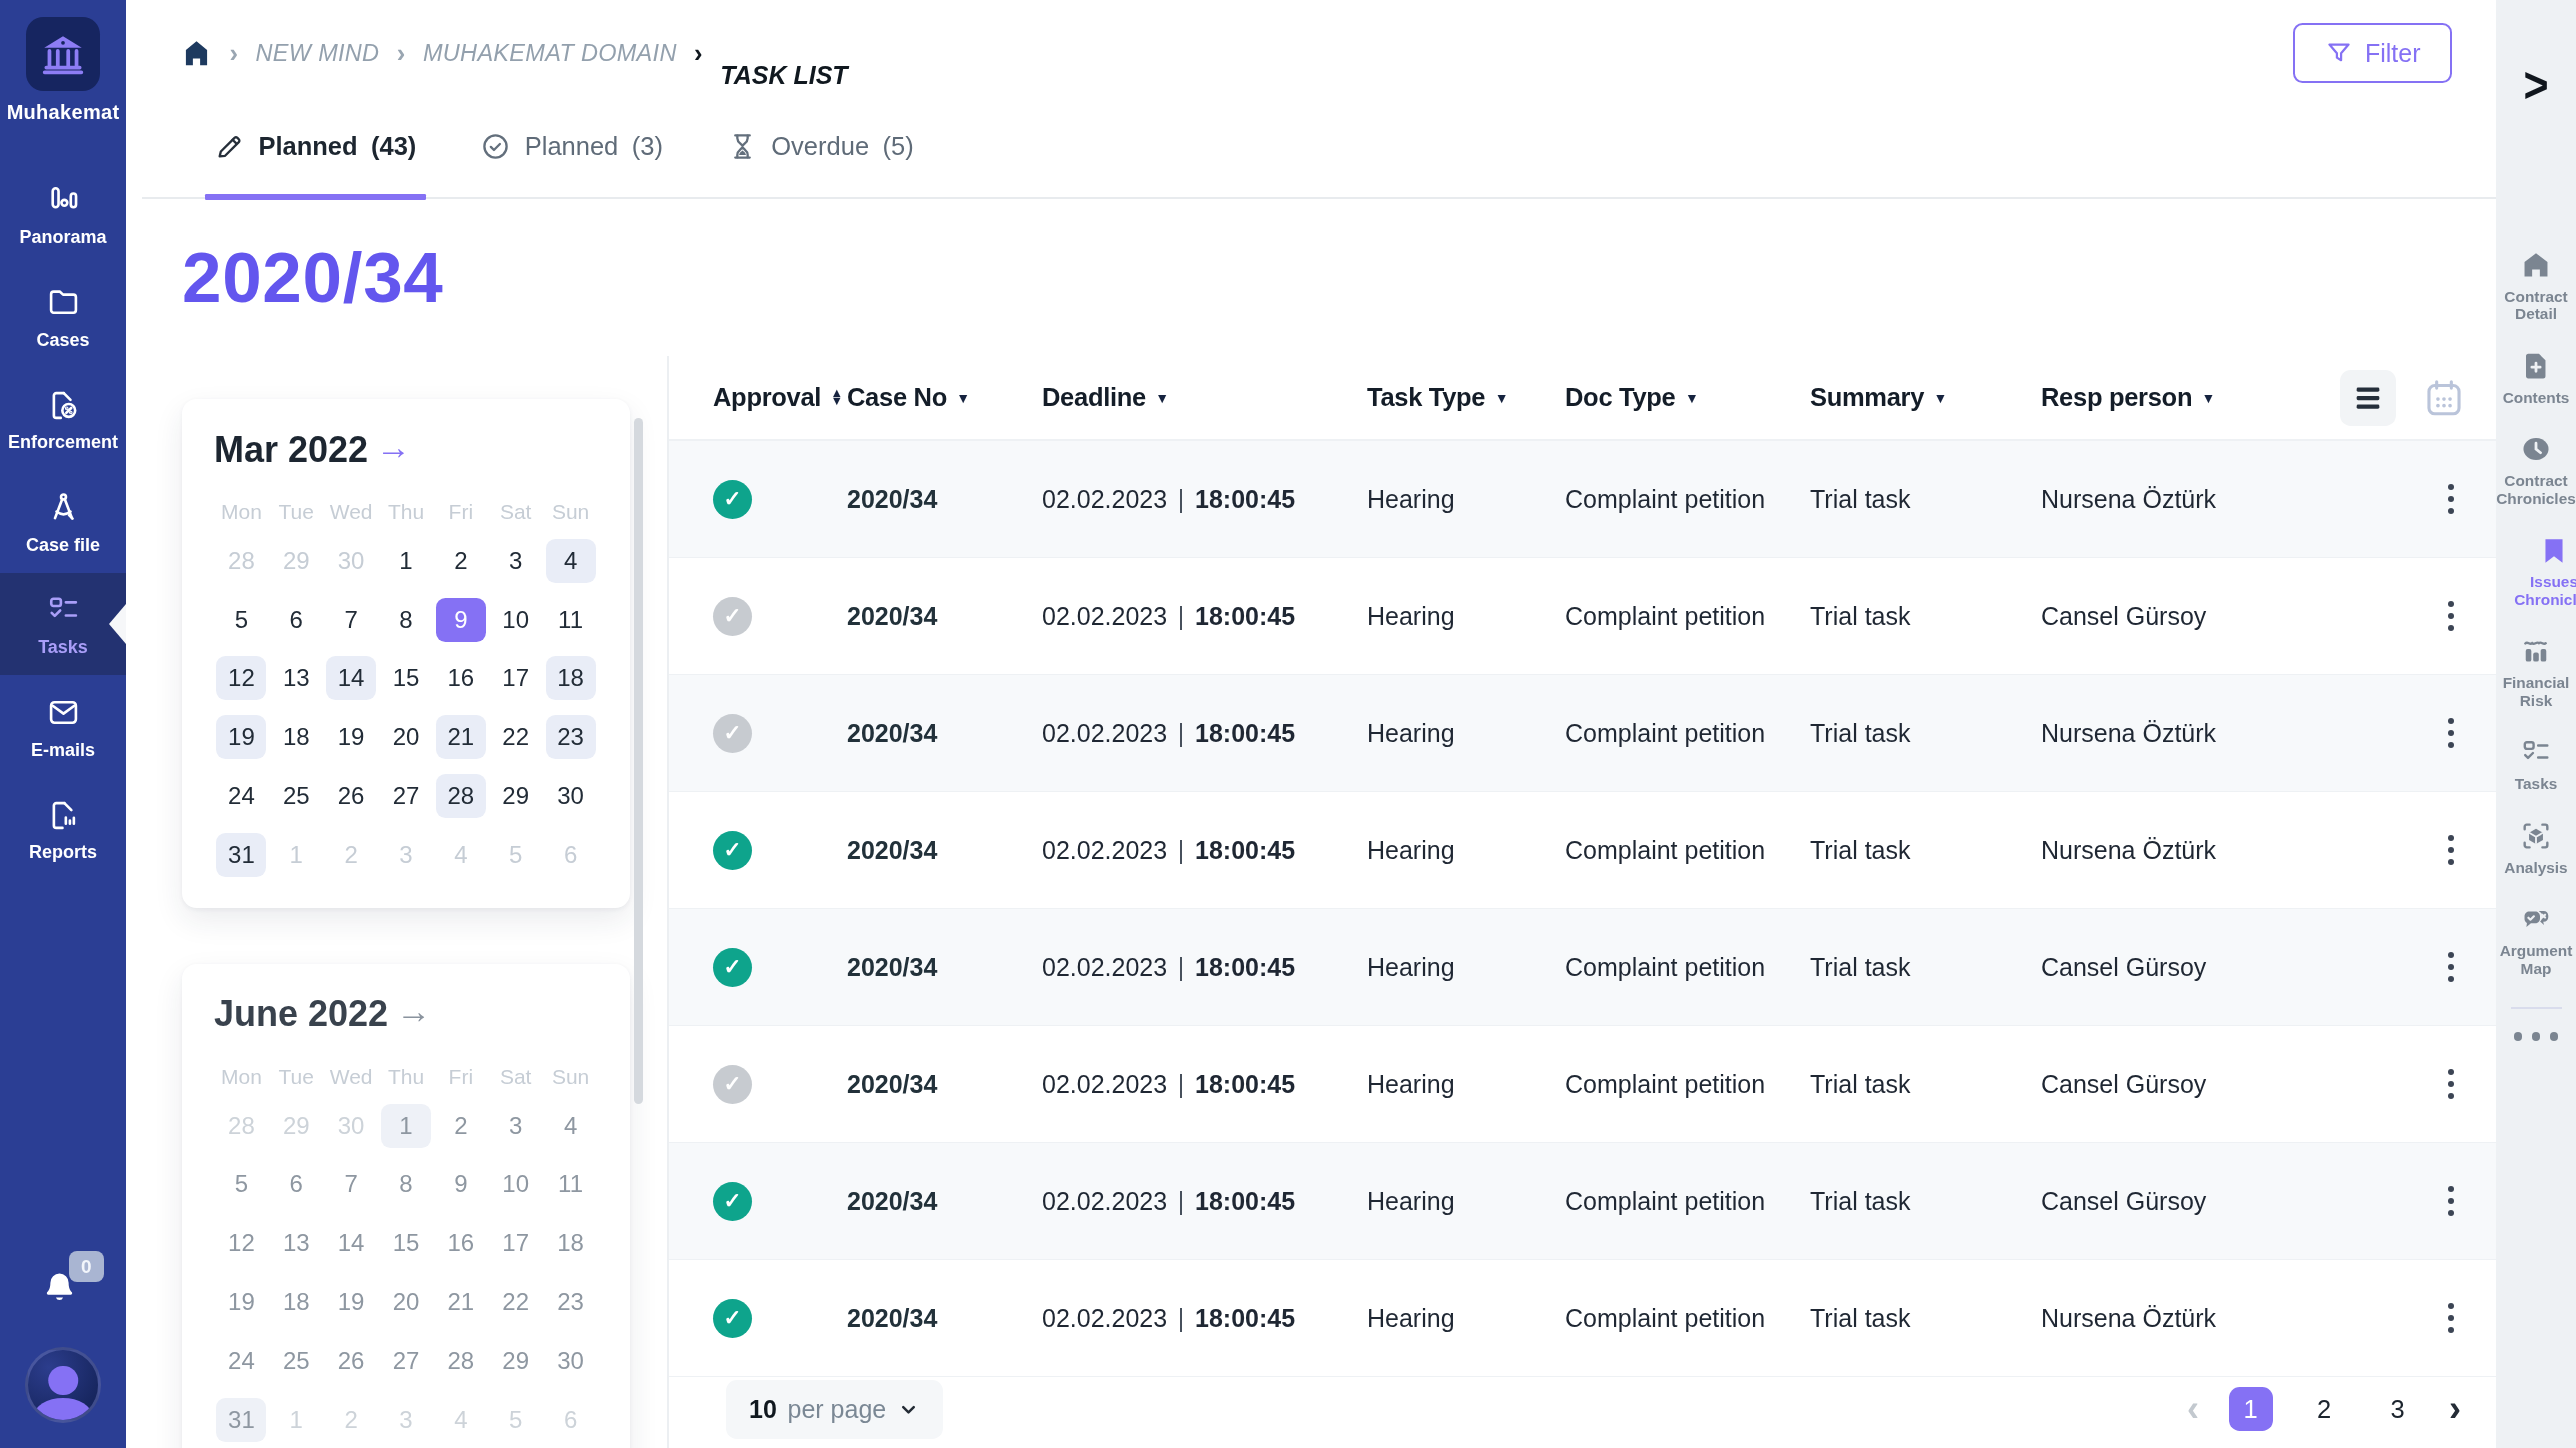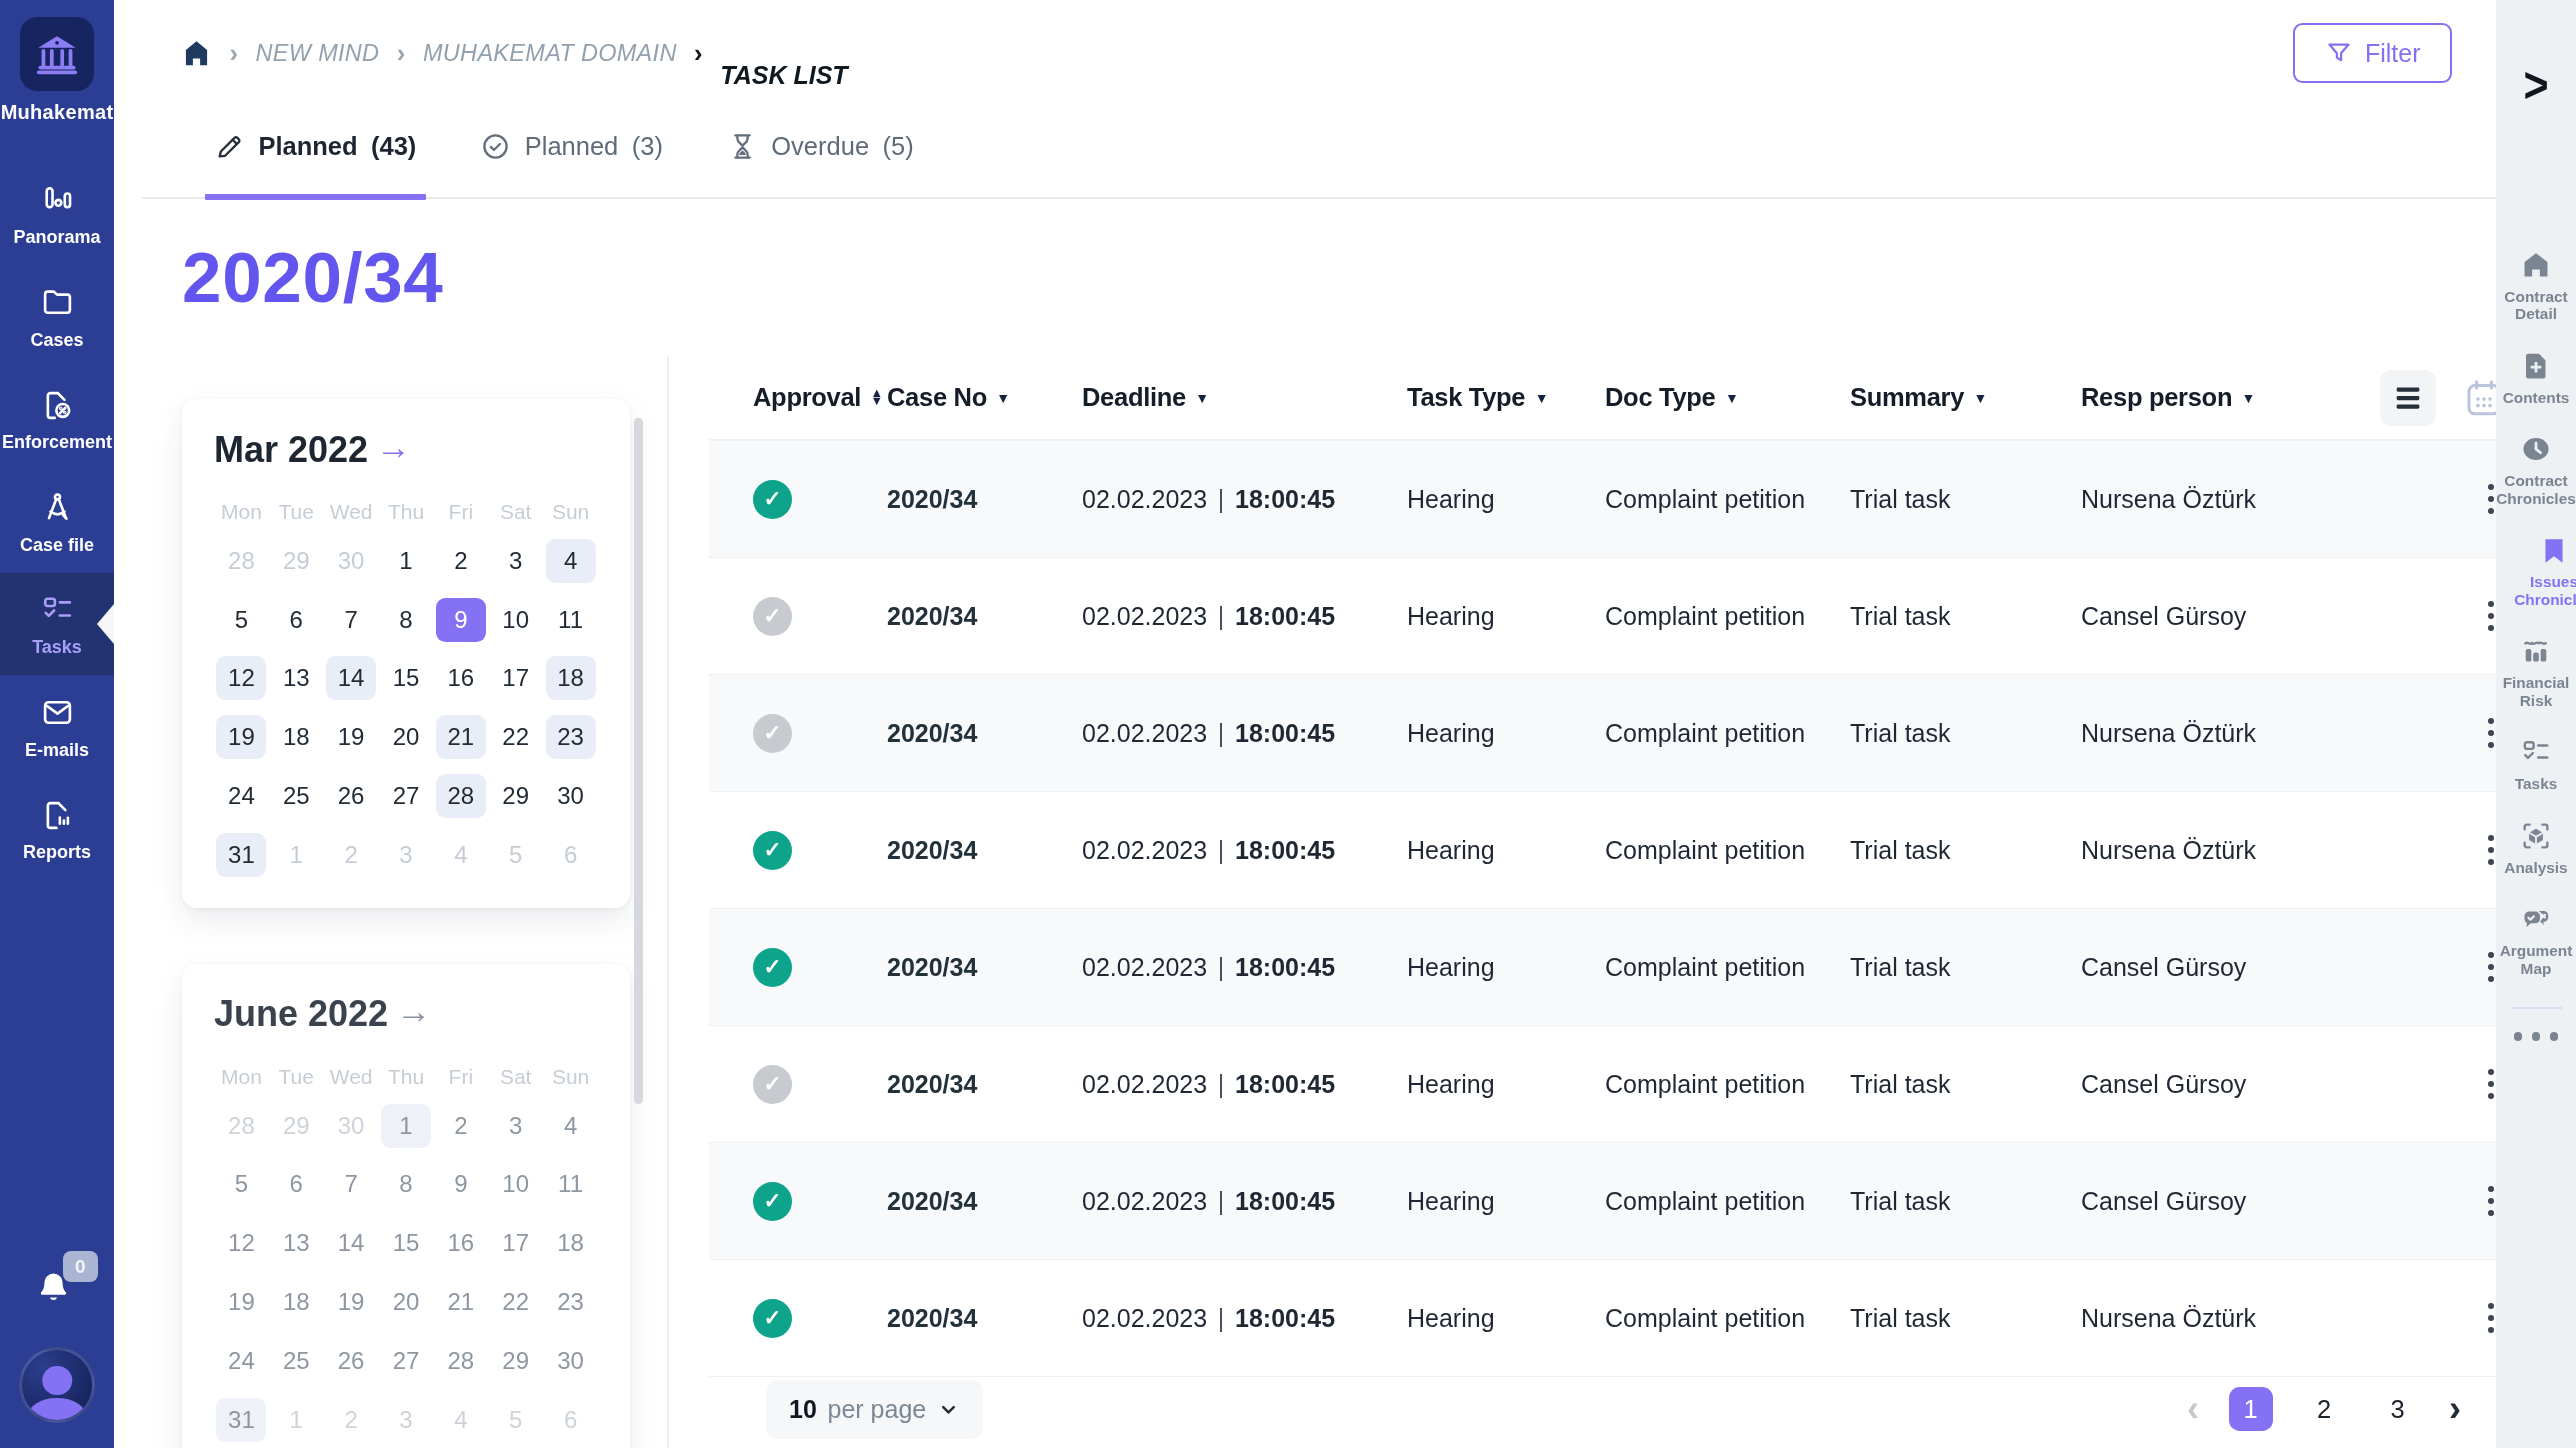--- a/index.html
+++ b/index.html
@@ -7,21 +7,21 @@
     --accent:#8571f4; --accent-deep:#6356ee; --teal:#0ea48c;
     --chk-gray:#c7cbd0; --ink:#1c242e; --gray:#6f7b87; --lightline:#e9ecef;
     --rail-bg:#eef1f4; --rail-ic:#7b8591; --row-light:#f7f9fb;
   }
   *{margin:0;padding:0;box-sizing:border-box;}
   html,body{width:2576px;height:1448px;overflow:hidden;}
   body{font-family:"Liberation Sans",sans-serif;background:#fff;color:var(--ink);position:relative;}
   svg{display:block;}
 
   
-  .sidebar{position:absolute;left:0;top:0;bottom:0;width:114px;background:var(--navy);display:flex;flex-direction:column;align-items:center;z-index:5;}
+  .sidebar{position:absolute;left:0;top:0;bottom:0;width:126px;background:var(--navy);display:flex;flex-direction:column;align-items:center;z-index:5;}
   .logo-tile{margin-top:17.4px;width:74px;height:74px;border-radius:17.4px;background:var(--navy-dark);display:flex;align-items:center;justify-content:center;}
   .logo-name{margin-top:9.4px;color:#fff;font-size:20px;font-weight:700;letter-spacing:0.3px;}
   .side-menu{margin-top:39px;width:100%;display:flex;flex-direction:column;}
   .side-item{width:100%;padding:20px 0 17.4px;display:flex;flex-direction:column;align-items:center;gap:9.4px;color:#fff;position:relative;cursor:pointer;}
   .side-item .s-icon{width:35px;height:35px;color:#fff;}
   .side-item .s-label{font-size:18px;font-weight:700;text-align:center;line-height:1.15;padding:0 4px;}
   .side-item.active{background:var(--navy-active);}
   .side-item.active .s-icon{color:#a99ef8;}
   .side-item.active .s-label{color:#a99ef8;}
   .side-item.active::after{content:"";position:absolute;right:0;top:50%;transform:translateY(-50%);
@@ -86,21 +86,21 @@
     font-size:24px;color:#222c37;border-radius:9.4px;cursor:pointer;}
   .cal-day.muted{color:#c6cdd5;}
   .cal-day.hl{background:#e9edf7;}
   .cal-day.sel{background:var(--accent);color:#fff;}
   .cal-card.disabled .cal-title{color:#39424d;}
   .cal-card.disabled .cal-arrow{color:#8a939e;}
   .cal-card.disabled .cal-day{color:#8e97a1;}
   .cal-card.disabled .cal-day.muted{color:#cdd3d9;}
   .cal-card.disabled .cal-day.hl{background:#eef1f7;}
 
-  .table-col{flex:1;border-left:2px solid #ecEFf2;display:flex;flex-direction:column;min-width:0;padding-left:40px;}
+  .table-col{flex:1;border-left:2px solid #ecEFf2;display:flex;flex-direction:column;min-width:0;}
   .tgrid{display:grid;grid-template-columns:134px 195px 325px 198px 245px 231px 299px 1fr;align-items:center;padding-left:44px;}
   .thead{height:87px;border-bottom:2px solid #eef1f4;}
   .hcell{display:flex;align-items:center;gap:9.4px;font-size:25.5px;font-weight:700;color:#141d28;letter-spacing:-0.3px;cursor:pointer;}
   .sort-both{display:flex;flex-direction:column;line-height:.62;font-size:12.7px;color:#16233f;}
   .sort-down{font-size:14px;color:#16233f;}
   .hicons{display:flex;align-items:center;gap:25.5px;}
   .view-toggle{width:56px;height:56px;border-radius:10.7px;background:#f2f4f6;display:flex;align-items:center;justify-content:center;cursor:pointer;}
   .view-toggle svg{width:34px;height:34px;color:#252e3a;}
   .cal-view{width:44px;height:44px;color:#bac4da;cursor:pointer;}
 

